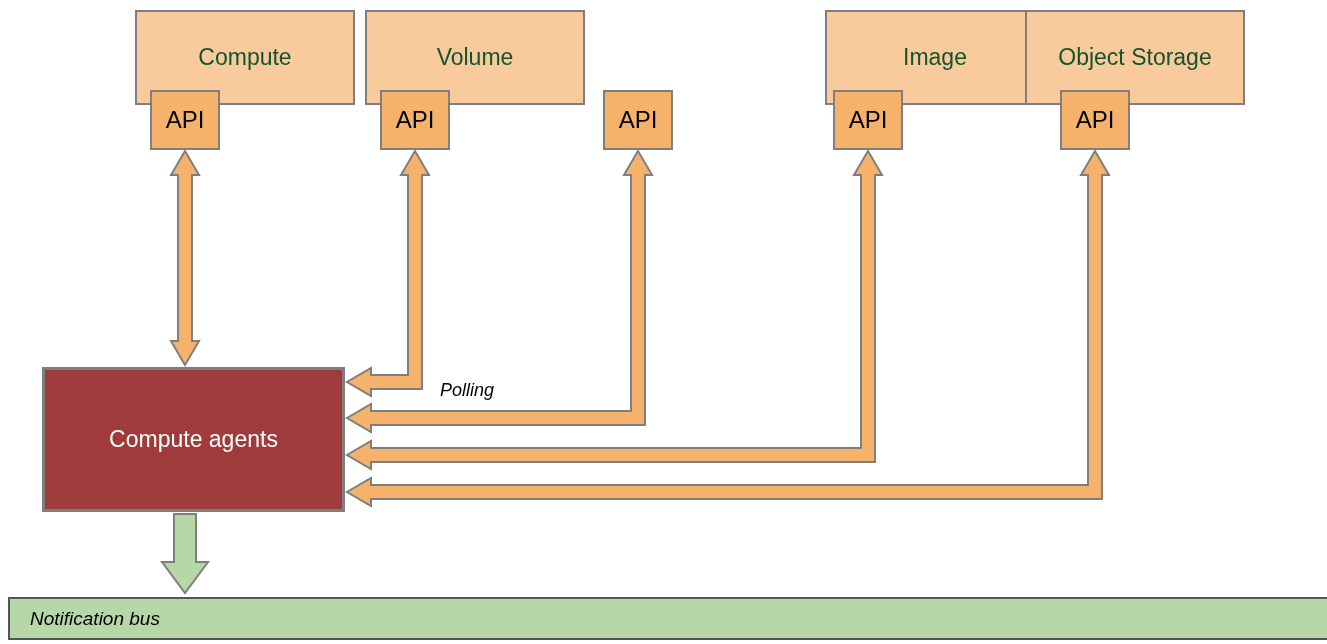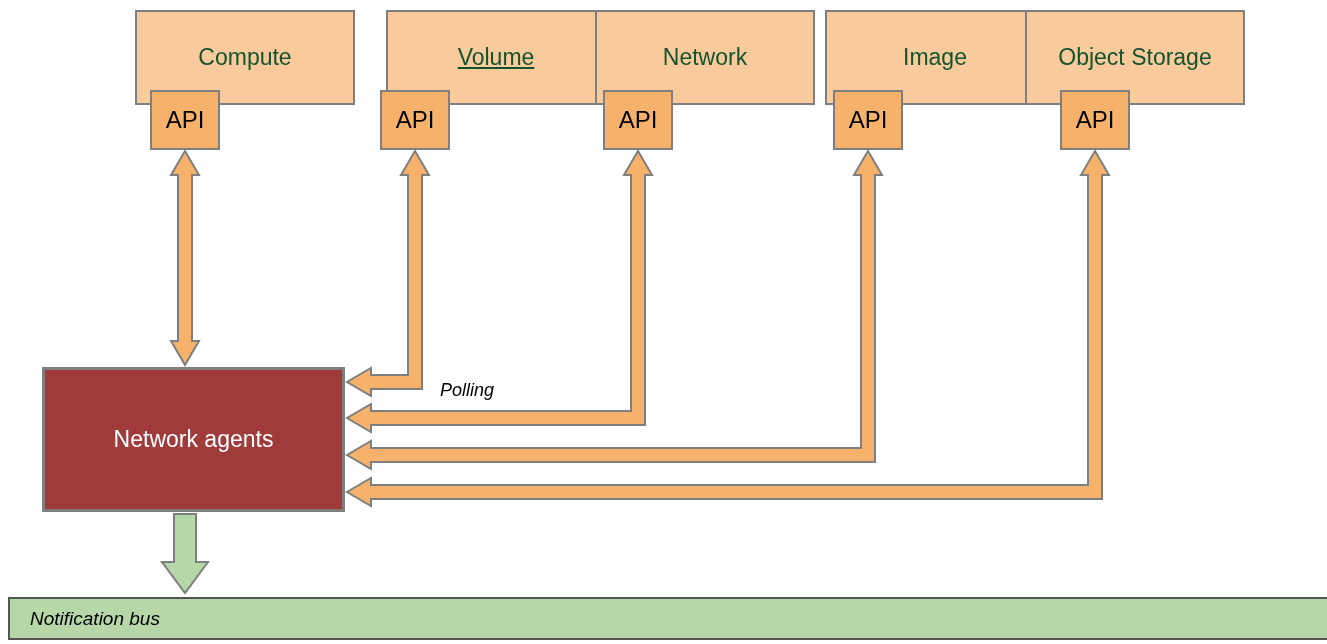--- a/index.html
+++ b/index.html
@@ -29,21 +29,21 @@
     border: 2px solid var(--border);
     box-sizing: border-box;
     display: flex;
     align-items: center;
     justify-content: center;
     font-size: 23px;
     color: #14532d;
     z-index: 1;
   }
   .svc-0 { left: 135px; }
-  .svc-1 { left: 386px; text-decoration: underline; }
+  .svc-1 { left: 365px; }
   .svc-2 { left: 595px; }
   .svc-3 { left: 825px; align-items: center; }
   .svc-4 { left: 1025px; }
   .api-box {
     position: absolute;
     top: 90px;
     width: 70px;
     height: 60px;
     background: var(--api-fill);
     border: 2px solid var(--border);
@@ -128,23 +128,20 @@
 <body style="--service-fill: #F9CB9C; --api-fill: #F6B26B; --arrow-fill: #F6B26B; --polling-fill: #A03B3B; --bus-fill: #B6D7A8; --border: #7F7F7F; --bus-border: #555555;">
 
 <div class="canvas">
 
   <div class="service-box svc-0">
     <span>Compute</span>
   </div>
   <div class="service-box svc-1">
     <span>Volume</span>
   </div>
-  <div class="service-box svc-2">
-    <span>Network</span>
-  </div>
   <div class="service-box svc-3">
     <span>Image</span>
   </div>
   <div class="service-box svc-4">
     <span>Object Storage</span>
   </div>
 
   <div class="api-box apx-0">
     <span>API</span>
   </div>
@@ -170,21 +167,21 @@
     <polygon class="arrow-orange" points="638,151 652,175 645,175 645,425 371,425 371,432 347,418 371,404 371,411 631,411 631,175 624,175"></polygon>
 
     <polygon class="arrow-orange" points="868,151 882,175 875,175 875,462 371,462 371,469 347,455 371,441 371,448 861,448 861,175 854,175"></polygon>
 
     <polygon class="arrow-orange" points="1095,151 1109,175 1102,175 1102,499 371,499 371,506 347,492 371,478 371,485 1088,485 1088,175 1081,175"></polygon>
 
     <polygon class="arrow-green" points="174,514 196,514 196,562 208,562 185,593 162,562 174,562"></polygon>
   </svg>
 
   <div class="polling-box">
-    <span>Network agents</span>
+    <span>Compute agents</span>
   </div>
 
   <div class="polling-annotation">Polling</div>
 
   <div class="notification-bus">
     <span>Notification bus</span>
   </div>
 
 </div>
 

